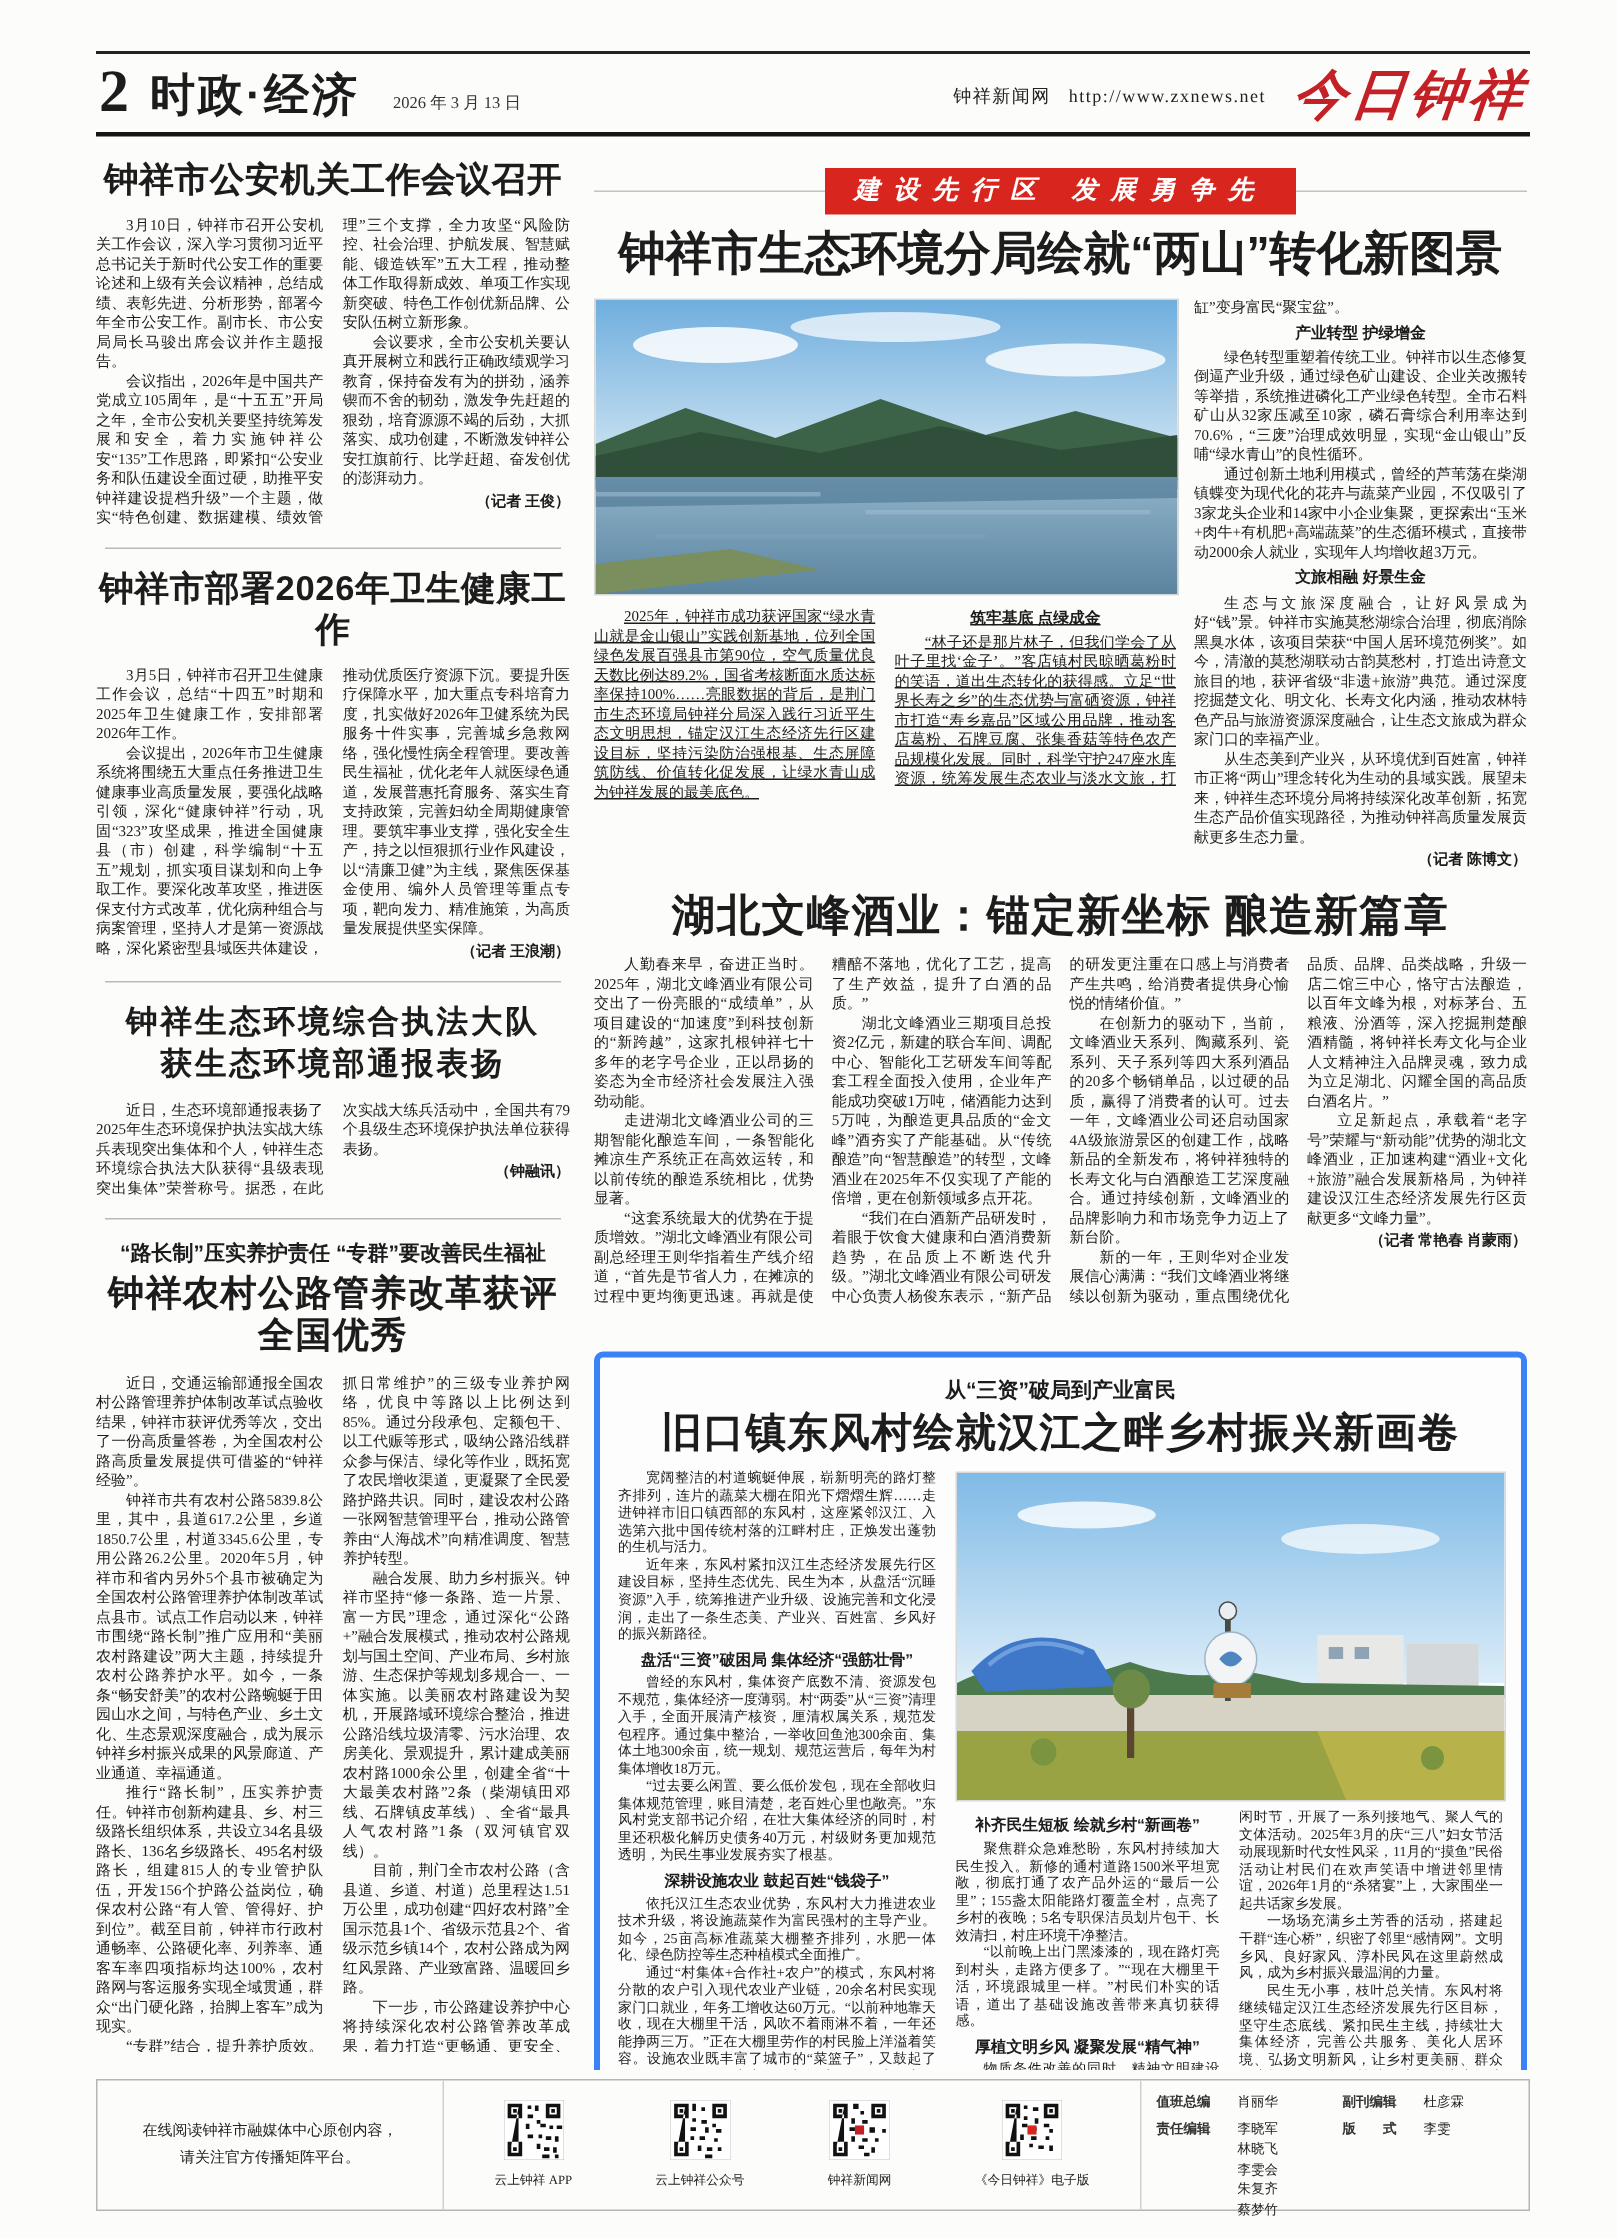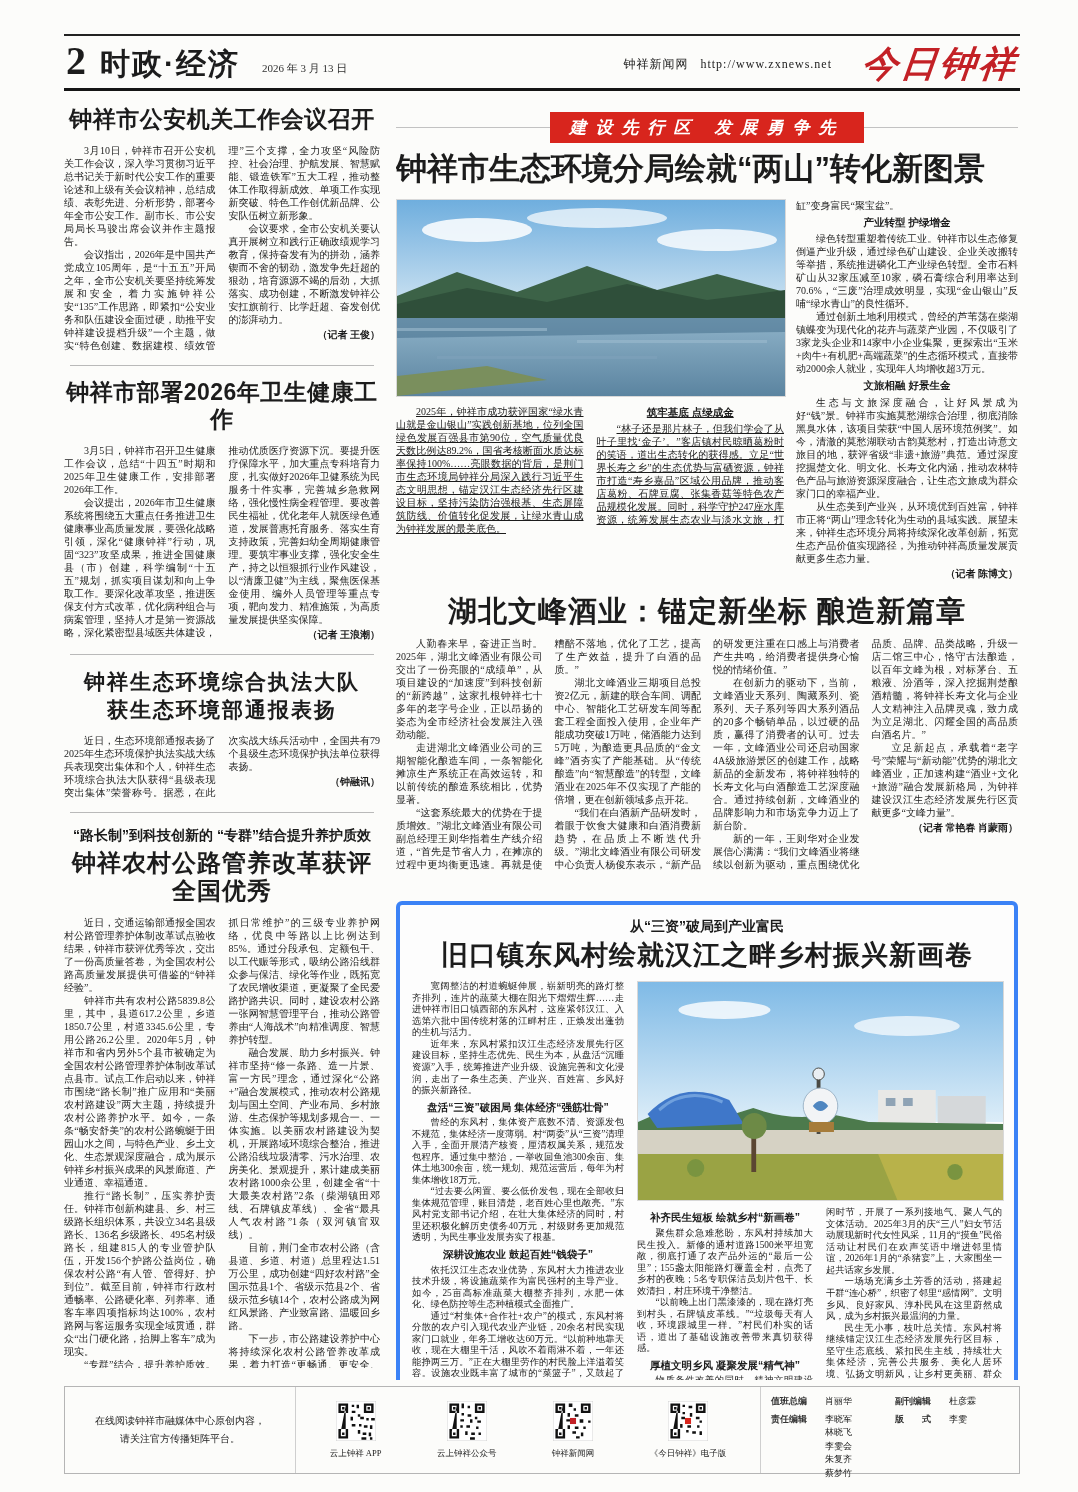--- a/index.html
+++ b/index.html
@@ -5,21 +5,21 @@
   html,body{margin:0;padding:0;background:#e9e9e6;}
   .page{position:relative;width:1078px;height:1492px;margin:0 auto;background:#fcfcfa;
         font-family:"Liberation Serif",serif;color:#1c1c1c;overflow:hidden;}
   
   .hdr{position:absolute;left:64px;right:58px;top:34px;border-top:2px solid #222;
        border-bottom:3px solid #151515;padding:7px 2px 9px;display:flex;align-items:flex-end;justify-content:space-between;}
   .hdr-left{display:flex;align-items:flex-end;gap:14px;}
   .pageno{font:700 40px/0.9 "Liberation Serif",serif;}
   .section{font:900 30px/1 "Liberation Sans",sans-serif;letter-spacing:2px;}
   .pdate{font-size:11px;color:#333;margin-left:8px;padding-bottom:3px;}
-  .hdr-right{display:flex;align-items:flex-end;gap:30px;}
+  .hdr-right{display:flex;align-items:flex-end;gap:18px;}
   .site{font-size:12px;color:#222;padding-bottom:6px;letter-spacing:1px;}
   .masthead{font:700 italic 36px/0.9 "DejaVu Serif",serif;color:#c32126;letter-spacing:3px;transform:skewX(-6deg);}
   
   .body{font-size:10px;line-height:1.3;text-align:justify;}
   .body p{margin:0;text-indent:2em;}
   .cols2{column-count:2;column-gap:13px;}
   .cols4{column-count:4;column-gap:12px;}
   .sub{font:700 10.5px/1.4 "Liberation Sans",sans-serif;text-align:center;text-indent:0;margin:3px 0;}
   .byline{text-align:right;text-indent:0 !important;font-weight:700;margin-top:2px !important;}
   .sep{border-top:1px solid #b9b9b9;margin:13px 6px;}
@@ -28,21 +28,21 @@
   .t-hei{font:900 23px/1.2 "Liberation Sans",sans-serif;letter-spacing:0.5px;text-align:center;margin:2px 0 10px;}
   .t-hei2{font:900 21px/1.35 "Liberation Sans",sans-serif;letter-spacing:2px;text-align:center;margin:2px 0 10px;}
   .kicker{font:700 14px/1.3 "Liberation Sans",sans-serif;text-align:center;margin-bottom:4px;}
   .t-song{font:900 24px/1.2 "Liberation Serif",serif;letter-spacing:1px;text-align:center;margin:0 0 10px;}
   
   .maincol{position:absolute;left:396px;top:112px;width:622px;height:1268px;overflow:hidden;}
   .banner-row{display:flex;align-items:center;margin-bottom:8px;}
   .banner-line{flex:1;height:1px;background:#c2c2c2;}
   .banner{background:#d8251d;color:#fff;font:italic 700 17px/1 "DejaVu Serif",serif;
           padding:7px 20px;letter-spacing:9px;white-space:nowrap;}
-  .eco-title{font:900 31px/1.15 "Liberation Sans",sans-serif;letter-spacing:0;margin:2px 0 12px;}
+  .eco-title{font:900 31px/1.15 "Liberation Sans",sans-serif;text-align:center;letter-spacing:0;margin:2px 0 12px;}
   .eco-grid{display:flex;gap:12px;}
   .eco-left{width:388px;flex:none;}
   .eco-photo{display:block;border:1px solid #d8d8d8;}
   .eco-cols{margin-top:8px;height:146px;overflow:hidden;text-decoration:underline;}
   .eco-right{flex:1;min-width:0;}
   .wf-title{font:900 29px/1.2 "Liberation Serif",serif;text-align:center;letter-spacing:1px;margin:14px 0 8px;}
   .wf-body{height:252px;overflow:hidden;}
   
   .box{border:4px solid #3b82f6;border-radius:6px;margin-top:12px;padding:10px 12px 8px;background:#fdfdfd;height:478px;overflow:hidden;}
   .df-kicker{font:700 14px/1.3 "Liberation Sans",sans-serif;text-align:center;margin:2px 0 4px;}
@@ -118,21 +118,21 @@
       </div>
       <div class="body cols2">
         <p>近日，生态环境部通报表扬了2025年生态环境保护执法实战大练兵表现突出集体和个人，钟祥生态环境综合执法大队获得“县级表现突出集体”荣誉称号。据悉，在此次实战大练兵活动中，全国共有79个县级生态环境保护执法单位获得表扬。</p>
         <p class="byline">（钟融讯）</p>
       </div>
     </div>
 
     <div class="sep"></div>
 
     <div>
-      <div class="kicker">“路长制”到科技创新的  “专群”结合提升养护质效</div>
+      <div class="kicker">“路长制”压实养护责任  “专群”要改善民生福祉</div>
       <div class="t-song">钟祥农村公路管养改革获评全国优秀</div>
       <div class="body cols2">
         <p>近日，交通运输部通报全国农村公路管理养护体制改革试点验收结果，钟祥市获评优秀等次，交出了一份高质量答卷，为全国农村公路高质量发展提供可借鉴的“钟祥经验”。</p>
         <p>钟祥市共有农村公路5839.8公里，其中，县道617.2公里，乡道1850.7公里，村道3345.6公里，专用公路26.2公里。2020年5月，钟祥市和省内另外5个县市被确定为全国农村公路管理养护体制改革试点县市。试点工作启动以来，钟祥市围绕“路长制”推广应用和“美丽农村路建设”两大主题，持续提升农村公路养护水平。如今，一条条“畅安舒美”的农村公路蜿蜒于田园山水之间，与特色产业、乡土文化、生态景观深度融合，成为展示钟祥乡村振兴成果的风景廊道、产业通道、幸福通道。</p>
         <p>推行“路长制”，压实养护责任。钟祥市创新构建县、乡、村三级路长组织体系，共设立34名县级路长、136名乡级路长、495名村级路长，组建815人的专业管护队伍，开发156个护路公益岗位，确保农村公路“有人管、管得好、护到位”。截至目前，钟祥市行政村通畅率、公路硬化率、列养率、通客车率四项指标均达100%，农村路网与客运服务实现全域贯通，群众“出门硬化路，抬脚上客车”成为现实。</p>
         <p>“专群”结合，提升养护质效。钟祥市推行“专业养护为主体、群众参与为补充”的养护模式，成立专业养护公司，构建“养护局抓大中修、养护站抓小修保养、护路员抓日常维护”的三级专业养护网络，优良中等路以上比例达到85%。通过分段承包、定额包干、以工代赈等形式，吸纳公路沿线群众参与保洁、绿化等作业，既拓宽了农民增收渠道，更凝聚了全民爱路护路共识。同时，建设农村公路一张网智慧管理平台，推动公路管养由“人海战术”向精准调度、智慧养护转型。</p>
         <p>融合发展、助力乡村振兴。钟祥市坚持“修一条路、造一片景、富一方民”理念，通过深化“公路+”融合发展模式，推动农村公路规划与国土空间、产业布局、乡村旅游、生态保护等规划多规合一、一体实施。以美丽农村路建设为契机，开展路域环境综合整治，推进公路沿线垃圾清零、污水治理、农房美化、景观提升，累计建成美丽农村路1000余公里，创建全省“十大最美农村路”2条（柴湖镇田邓线、石牌镇皮革线）、全省“最具人气农村路”1条（双河镇官双线）。</p>
         <p>目前，荆门全市农村公路（含县道、乡道、村道）总里程达1.51万公里，成功创建“四好农村路”全国示范县1个、省级示范县2个、省级示范乡镇14个，农村公路成为网红风景路、产业致富路、温暖回乡路。</p>
         <p>下一步，市公路建设养护中心将持续深化农村公路管养改革成果，着力打造“更畅通、更安全、更智慧、更美丽”的农村公路网络，为推进乡村全面振兴夯实交通根基，注入持久动力。</p>
 
@@ -250,21 +250,21 @@
             <path d="M182 124 q8 -10 16 0 q-8 10 -16 0" fill="#4f86c0"></path>
             <rect x="178" y="140" width="26" height="10" fill="#a67c3b"></rect>
             <rect x="118" y="150" width="5" height="40" fill="#5b4632"></rect>
             <circle cx="121" cy="144" r="13" fill="#6d8a46"></circle>
             <circle cx="60" cy="186" r="9" fill="#7a9440"></circle>
             <circle cx="330" cy="190" r="8" fill="#7a9440"></circle>
           </svg>
           <div class="body cols2 df-cols" style="font-size:9.3px;line-height:1.24;">
             <div class="sub">补齐民生短板  绘就乡村“新画卷”</div>
             <p>聚焦群众急难愁盼，东风村持续加大民生投入。新修的通村道路1500米平坦宽敞，彻底打通了农产品外运的“最后一公里”；155盏太阳能路灯覆盖全村，点亮了乡村的夜晚；5名专职保洁员划片包干、长效清扫，村庄环境干净整洁。</p>
-            <p>“以前晚上出门黑漆漆的，现在路灯亮到村头，石牌镇皮革线。”“垃圾每天有人收，环境跟城里一样。”村民们朴实的话语，道出了基础设施改善带来真切获得感。</p>
+            <p>“以前晚上出门黑漆漆的，现在路灯亮到村头，走路方便多了。”“现在大棚里干活，环境跟城里一样。”村民们朴实的话语，道出了基础设施改善带来真切获得感。</p>
             <div class="sub">厚植文明乡风  凝聚发展“精气神”</div>
             <p>物质条件改善的同时，精神文明建设同样有声有色。东风村依托传统节日和农闲时节，开展了一系列接地气、聚人气的文体活动。2025年3月的庆“三八”妇女节活动展现新时代女性风采，11月的“摸鱼”民俗活动让村民们在欢声笑语中增进邻里情谊，2026年1月的“杀猪宴”上，大家围坐一起共话家乡发展。</p>
             <p>一场场充满乡土芳香的活动，搭建起干群“连心桥”，织密了邻里“感情网”。文明乡风、良好家风、淳朴民风在这里蔚然成风，成为乡村振兴最温润的力量。</p>
             <p>民生无小事，枝叶总关情。东风村将继续锚定汉江生态经济发展先行区目标，坚守生态底线、紧扣民生主线，持续壮大集体经济，完善公共服务、美化人居环境、弘扬文明新风，让乡村更美丽、群众更幸福、发展更可持续，为汉江生态经济带高质量发展贡献基层力量。</p>
 
           </div>
         </div>
       </div>
     </div>
   </div>

